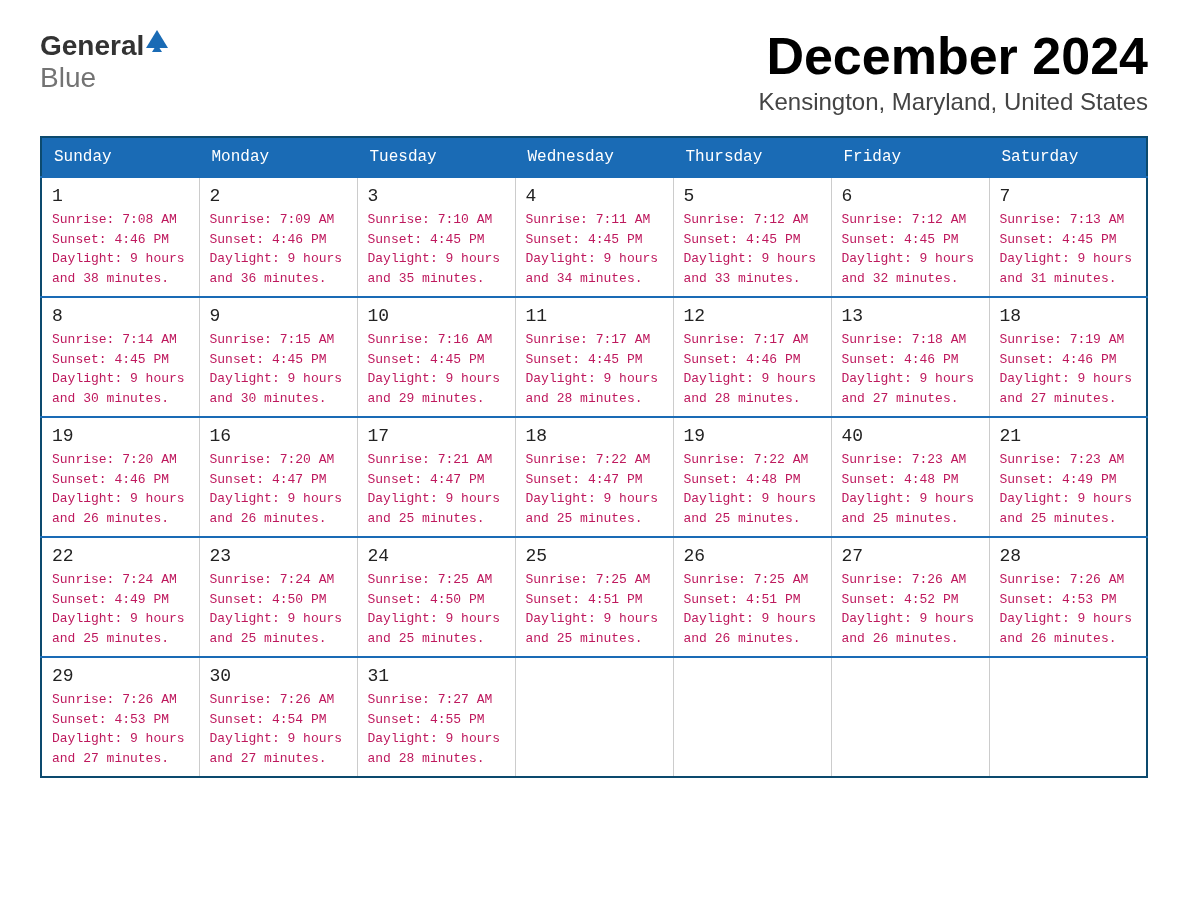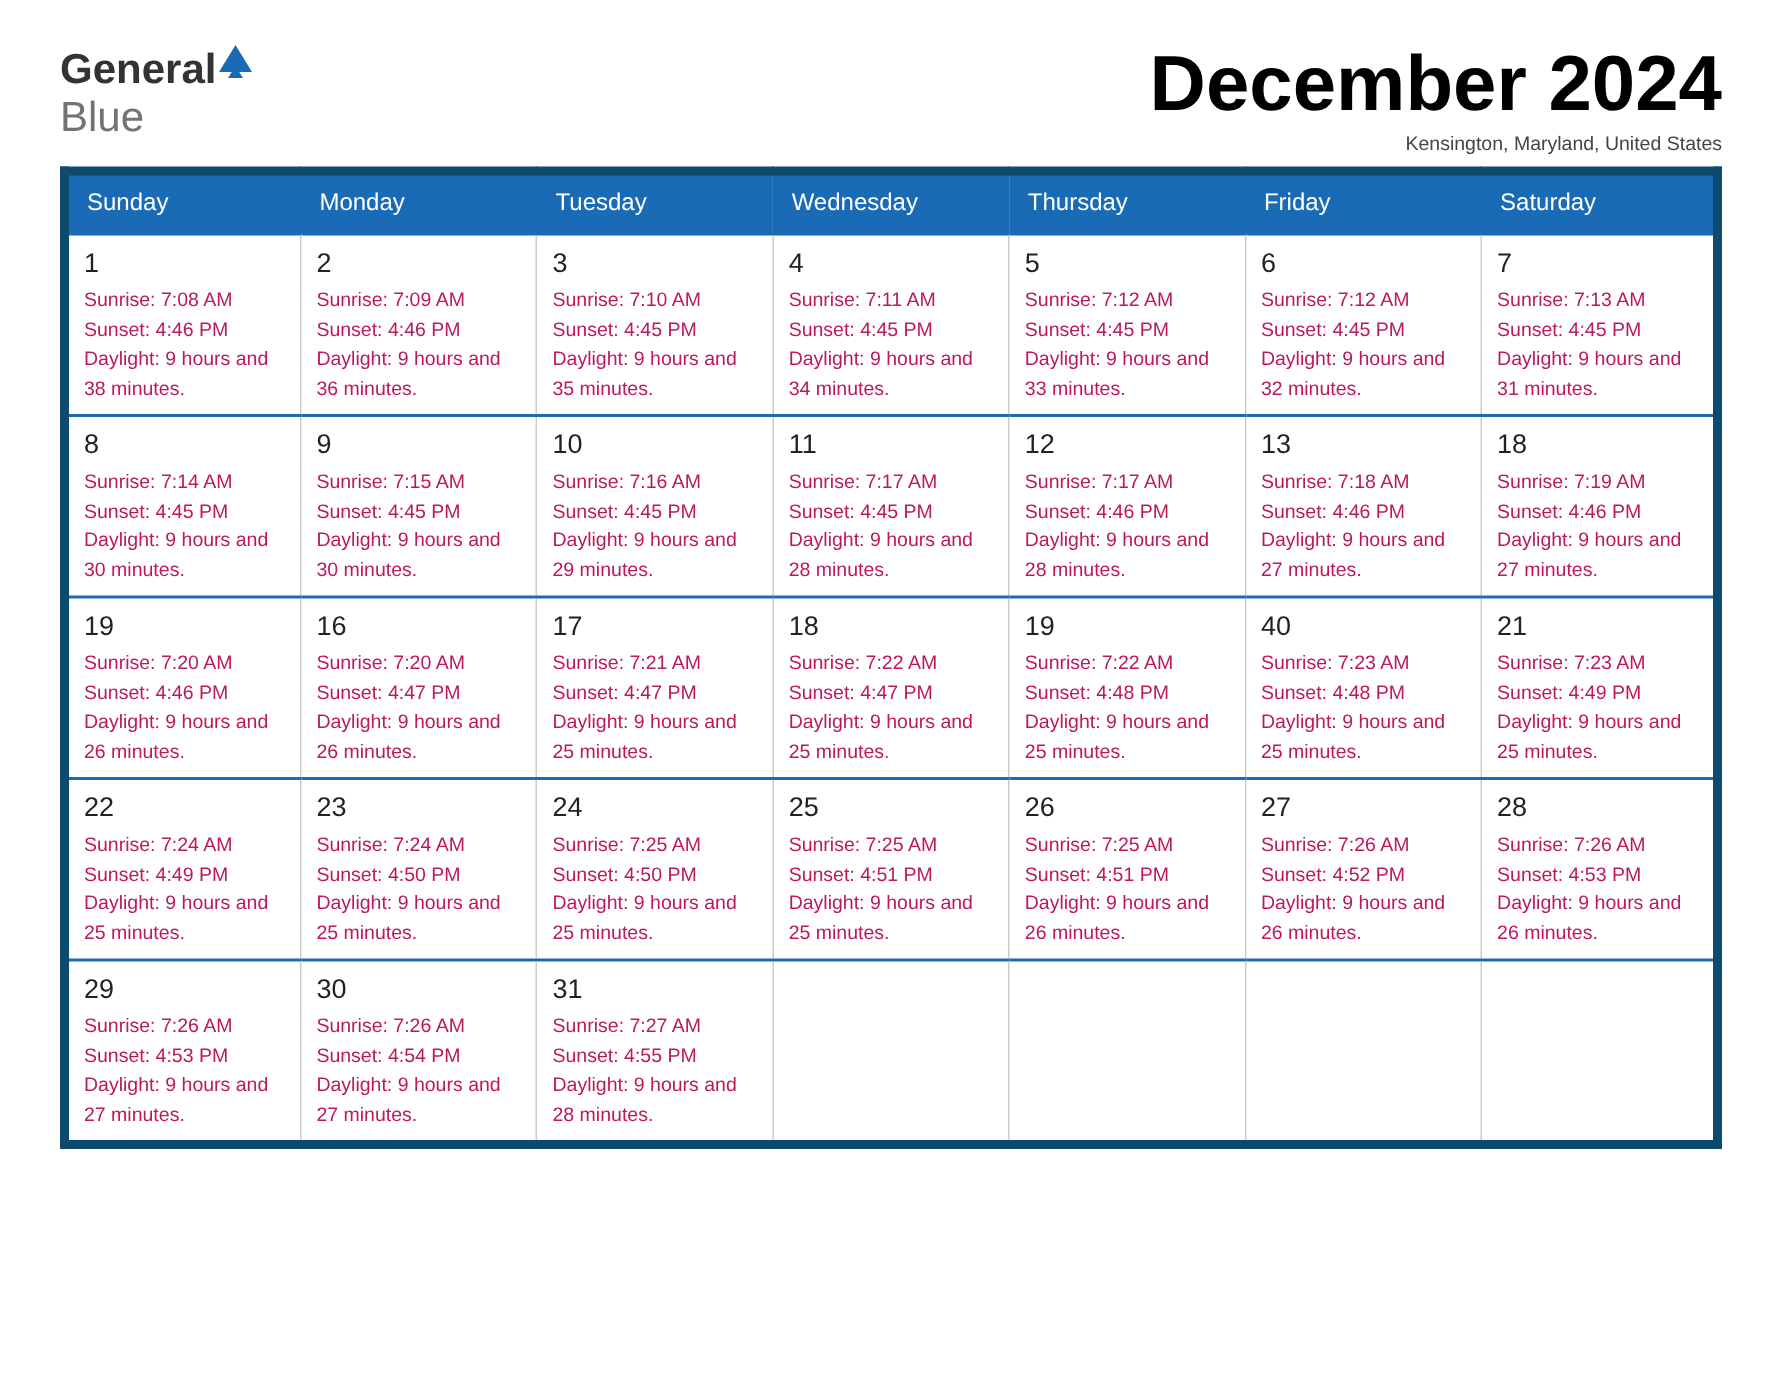--- a/index.html
+++ b/index.html
@@ -7,21 +7,21 @@
       font-family: Arial, sans-serif;
       background: #ffffff;
       padding: 30px 40px;
       width: 1188px;
       min-height: 918px;
     }
     .header-area {
       display: flex;
       justify-content: space-between;
       align-items: flex-start;
-      margin-bottom: 8px;
+      margin-bottom: 20px;
     }
     .logo-text-general {
       font-size: 28px;
       font-weight: bold;
       color: #333;
     }
     .logo-text-blue {
       font-size: 28px;
       font-weight: normal;
       color: #737373;
@@ -35,28 +35,29 @@
     .title-area {
       text-align: right;
     }
     .month-title {
       font-size: 52px;
       font-weight: bold;
       color: #000000;
       line-height: 1;
     }
     .location-subtitle {
-      font-size: 13px;
+      font-size: 24px;
       color: #444;
       margin-top: 6px;
     }
     .calendar-table {
       width: 100%;
       border-collapse: collapse;
-      border: 6px solid #0c4a6e;
+      border: 2px solid #0c4a6e;
+      font-family: Liberation Mono, monospace;
     }
     .calendar-table th {
       background-color: #1a6bb5;
       color: #ffffff;
       font-size: 16px;
       font-weight: normal;
       padding: 10px 12px;
       text-align: left;
       border: 1px solid #1a6bb5;
     }

